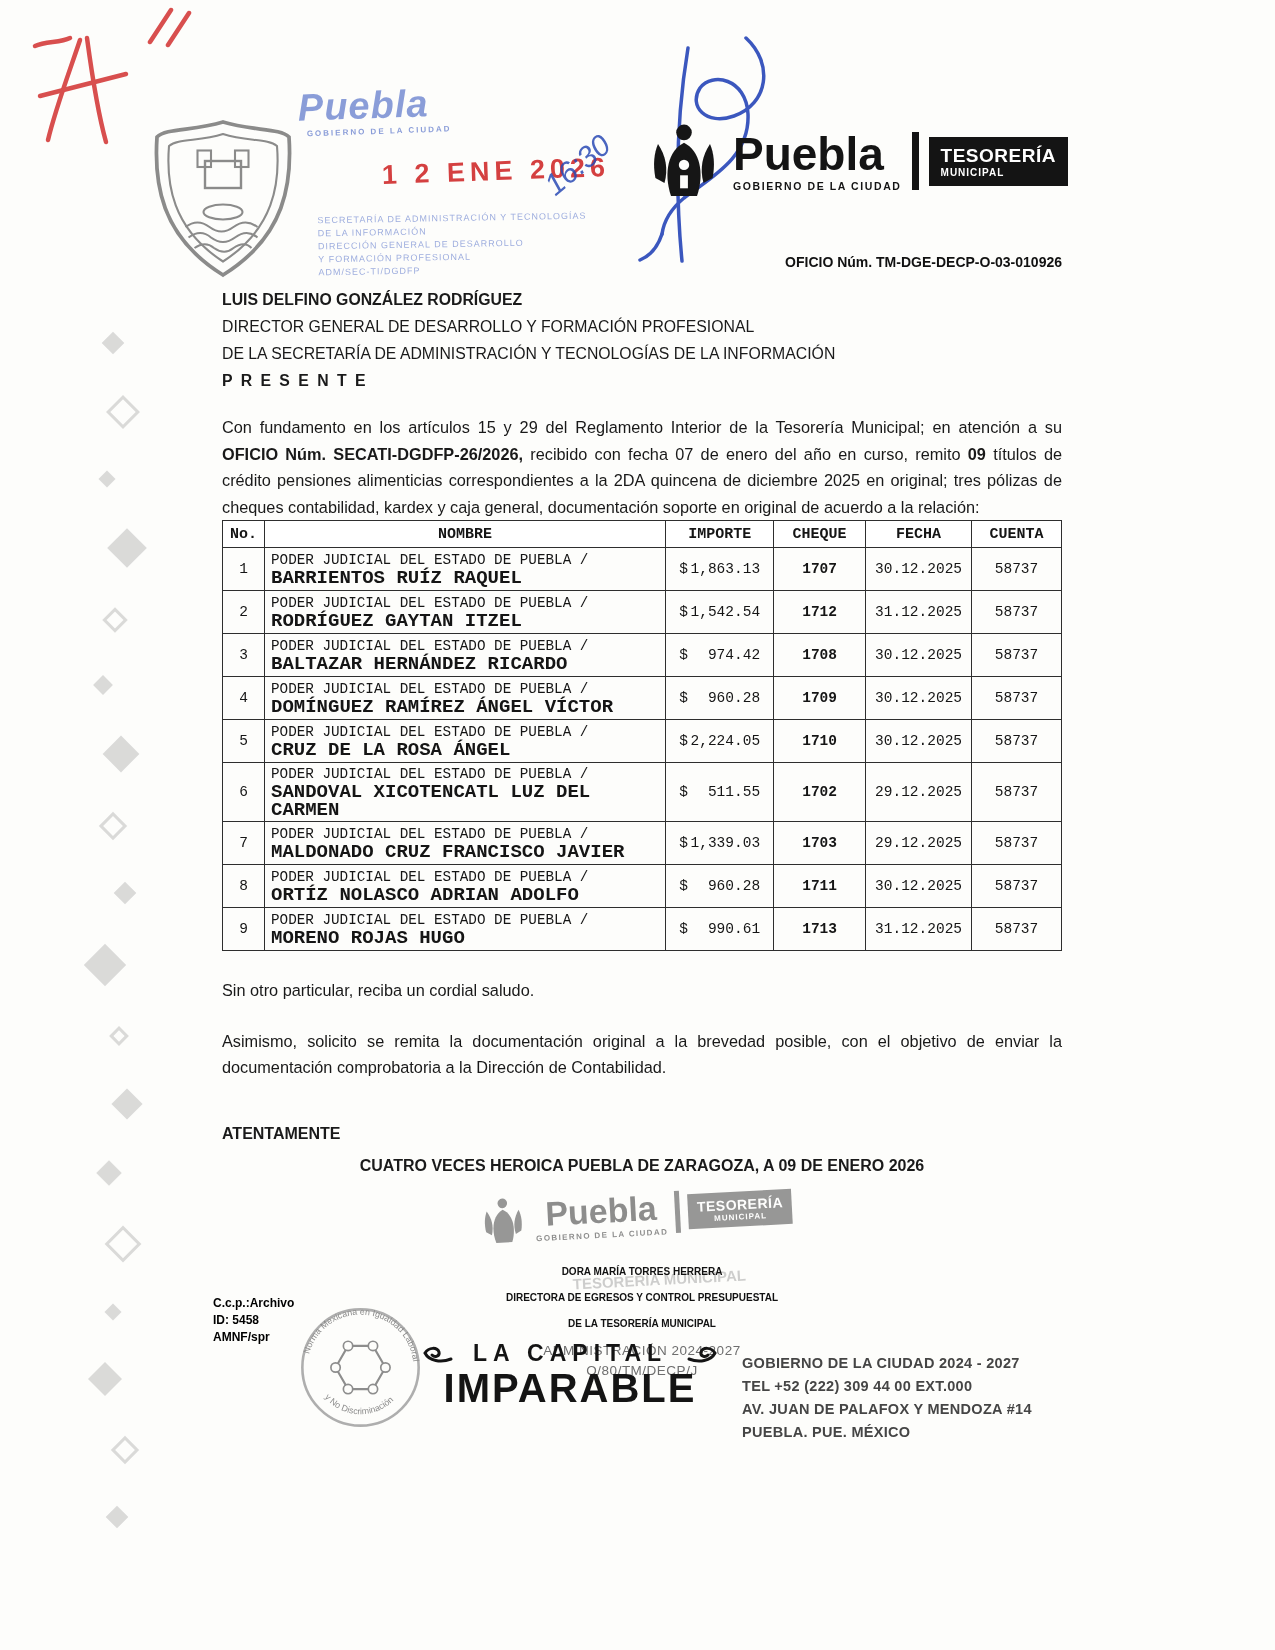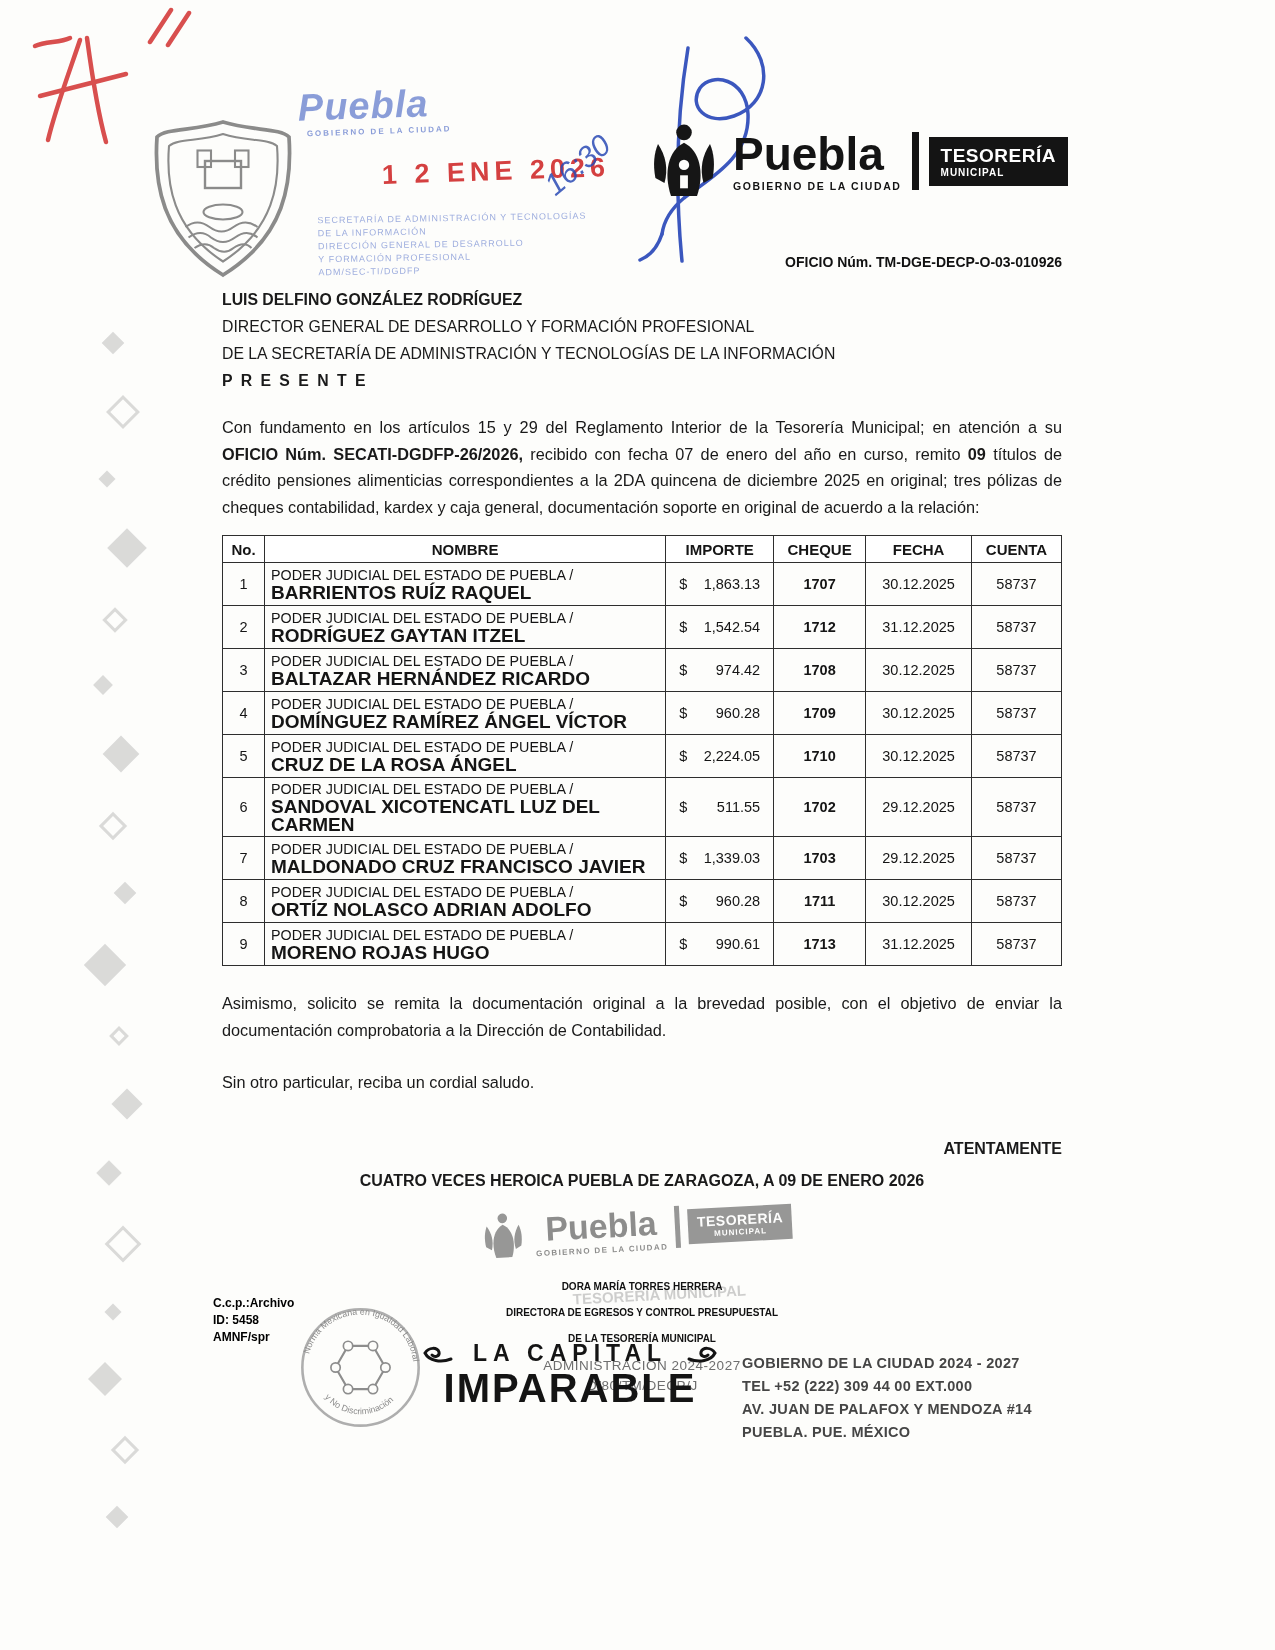--- a/index.html
+++ b/index.html
@@ -51,34 +51,34 @@
 
   
   .main { position:absolute; left:222px; top:254px; width:840px; }
   .oficio-line { text-align:right; font-size:14px; font-weight:800; color:#111; }
   .recipient { margin-top:16px; font-size:15.8px; line-height:27px; }
   .recipient .r-name { font-weight:800; }
   .recipient .r-presente { font-weight:800; letter-spacing:2px; }
   .p { margin-top:20px; text-align:justify; font-size:16.3px; line-height:26.5px; color:#191919; }
   .b { font-weight:800; }
 
-  table.relacion { border-collapse:collapse; width:100%; margin-top:15px; color:#151515; }
+  table.relacion { border-collapse:collapse; width:100%; color:#151515;font-family:Liberation Mono, monospace; }
   .relacion th, .relacion td { border:1.6px solid #2e2e2e; padding:2px 6px; }
   .relacion th { font-weight:600; font-size:15px; height:27px; background:#fff; }
   .relacion tbody tr { height:43px; }
   .c-no { text-align:center; font-size:14.5px; }
   .n1 { font-weight:400; font-size:14.3px; line-height:18px; }
   .n2 { font-weight:700; font-size:19px; line-height:18px; }
   .imp { display:flex; justify-content:space-between; padding:0 7px; font-size:14.5px; }
   .c-cheque { text-align:center; font-weight:700; font-size:14.5px; }
   .c-fecha, .c-cuenta { text-align:center; font-size:14.5px; }
 
   .p-close1 { margin-top:24px; }
   .p-close2 { margin-top:26px; }
-  .atentamente { margin-top:44px; text-align:right; font-weight:800; font-size:16px; }
+  .atentamente { margin-top:44px; text-align:left; font-weight:800; font-size:16px; }
   .city-line { margin-top:14px; text-align:center; font-weight:800; font-size:16px; }
 
   
   .sig-area { position:relative; height:215px; text-align:center; }
   .sig-stamp {
     position:absolute; top:14px; left:50%;
     transform:translateX(-52%) rotate(-3deg);
     display:flex; align-items:center; gap:8px; opacity:.55; filter:grayscale(1);
   }
   .sig-stamp .brand { font-size:34px; font-weight:800; color:#333; }
@@ -372,22 +372,22 @@
                 <span>990.61</span>
               </div>
             </td>
             <td class="c-cheque">1713</td>
             <td class="c-fecha">31.12.2025</td>
             <td class="c-cuenta">58737</td>
           </tr>
         </tbody>
     </table>
 
+    <p class="p p-close2">Sin otro particular, reciba un cordial saludo.</p>
     <p class="p p-close1">Asimismo, solicito se remita la documentación original a la brevedad posible, con el objetivo de enviar la documentación comprobatoria a la Dirección de Contabilidad.</p>
-    <p class="p p-close2">Sin otro particular, reciba un cordial saludo.</p>
 
     <div class="atentamente">ATENTAMENTE</div>
     <div class="city-line">CUATRO VECES HEROICA PUEBLA DE ZARAGOZA, A 09 DE ENERO 2026</div>
 
     <div class="sig-area">
       <div class="sig-stamp">
         <svg width="48" height="50" viewBox="0 0 60 62">
           <g fill="#444">
             <circle cx="30" cy="9" r="6"></circle>
             <path d="M30,17 C18,23 14,40 20,58 L40,58 C46,40 42,23 30,17 Z"></path>

